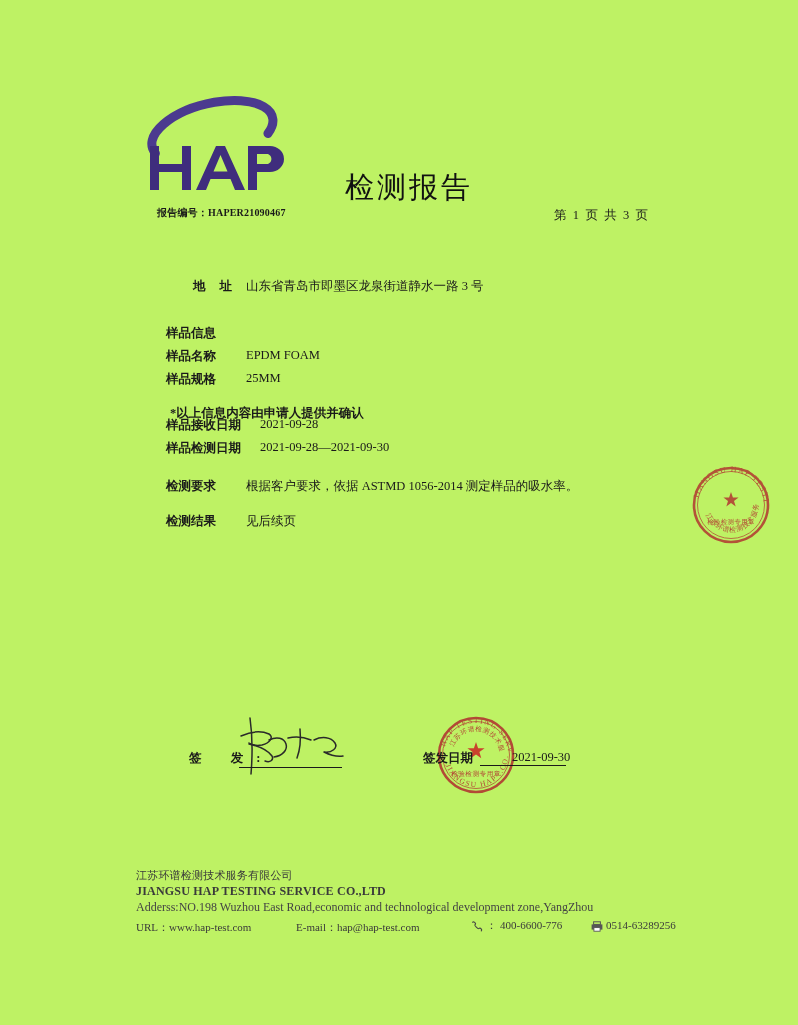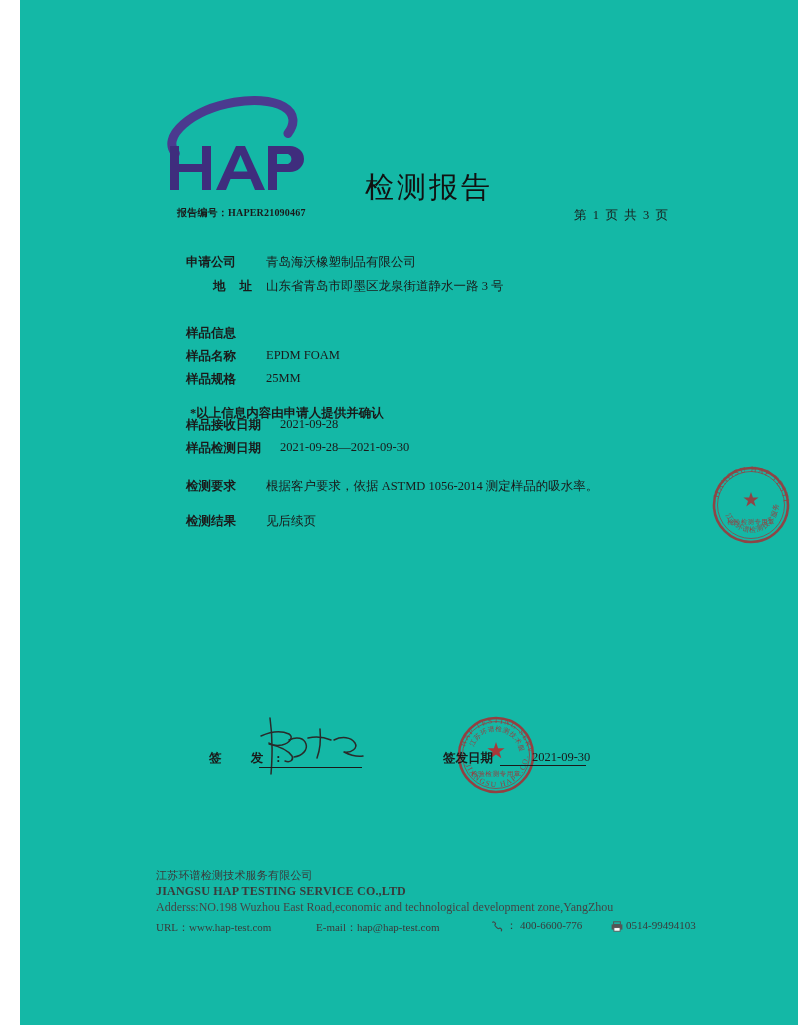--- a/index.html
+++ b/index.html
@@ -13,22 +13,21 @@
     position: relative;
     overflow: hidden;
     font-family: "Liberation Serif", "DejaVu Serif", serif;
     color: #1a1a1a;
     -webkit-font-smoothing: antialiased;
   }
 
   .page {
     position: absolute;
     inset: 0;
-    background: #14b8a6;
-    margin-left: 20px;
+    background: #bef264;
   }
 
   
   .logo-block {
     position: absolute;
     left: 142px;
     top: 86px;
     width: 150px;
     height: 108px;
   }
@@ -270,23 +269,20 @@
     </svg>
   </div>
 
   <div class="doc-title">检测报告</div>
 
   <div class="report-no">
     <span>报告编号：</span><span>HAPER21090467</span>
   </div>
   <div class="page-no">第 1 页 共 3 页</div>
 
-  <div class="field" style="left:166px; top:254px;">
-    <span class="lbl lbl-w">申请公司</span><span class="val">青岛海沃橡塑制品有限公司</span>
-  </div>
   <div class="field" style="left:166px; top:278px;">
     <span class="lbl lbl-w lbl-spaced">地址</span><span class="val">山东省青岛市即墨区龙泉街道静水一路 3 号</span>
   </div>
 
   <div class="section-head" style="left:166px; top:325px;">样品信息</div>
 
   <div class="field" style="left:166px; top:348px;">
     <span class="lbl lbl-w">样品名称</span><span class="val">EPDM FOAM</span>
   </div>
   <div class="field" style="left:166px; top:371px;">
@@ -397,18 +393,18 @@
           <span>400-6600-776</span>
       </span>
       <span class="c-fax">
         <span class="ico">
           <svg width="12" height="11" viewBox="0 0 12 11" xmlns="http://www.w3.org/2000/svg">
             <rect x="0.6" y="3.4" width="10.8" height="5.2" fill="#555"></rect>
             <rect x="2.6" y="0.8" width="6.8" height="2.6" fill="none" stroke="#555" stroke-width="1"></rect>
             <rect x="2.9" y="6.6" width="6.2" height="3.6" fill="#fff" stroke="#555" stroke-width="0.9"></rect>
           </svg>
         </span>
-        <span>0514-99494103</span>
+        <span>0514-63289256</span>
       </span>
     </div>
   </div>
 
 </div>
 
 </body></html>

